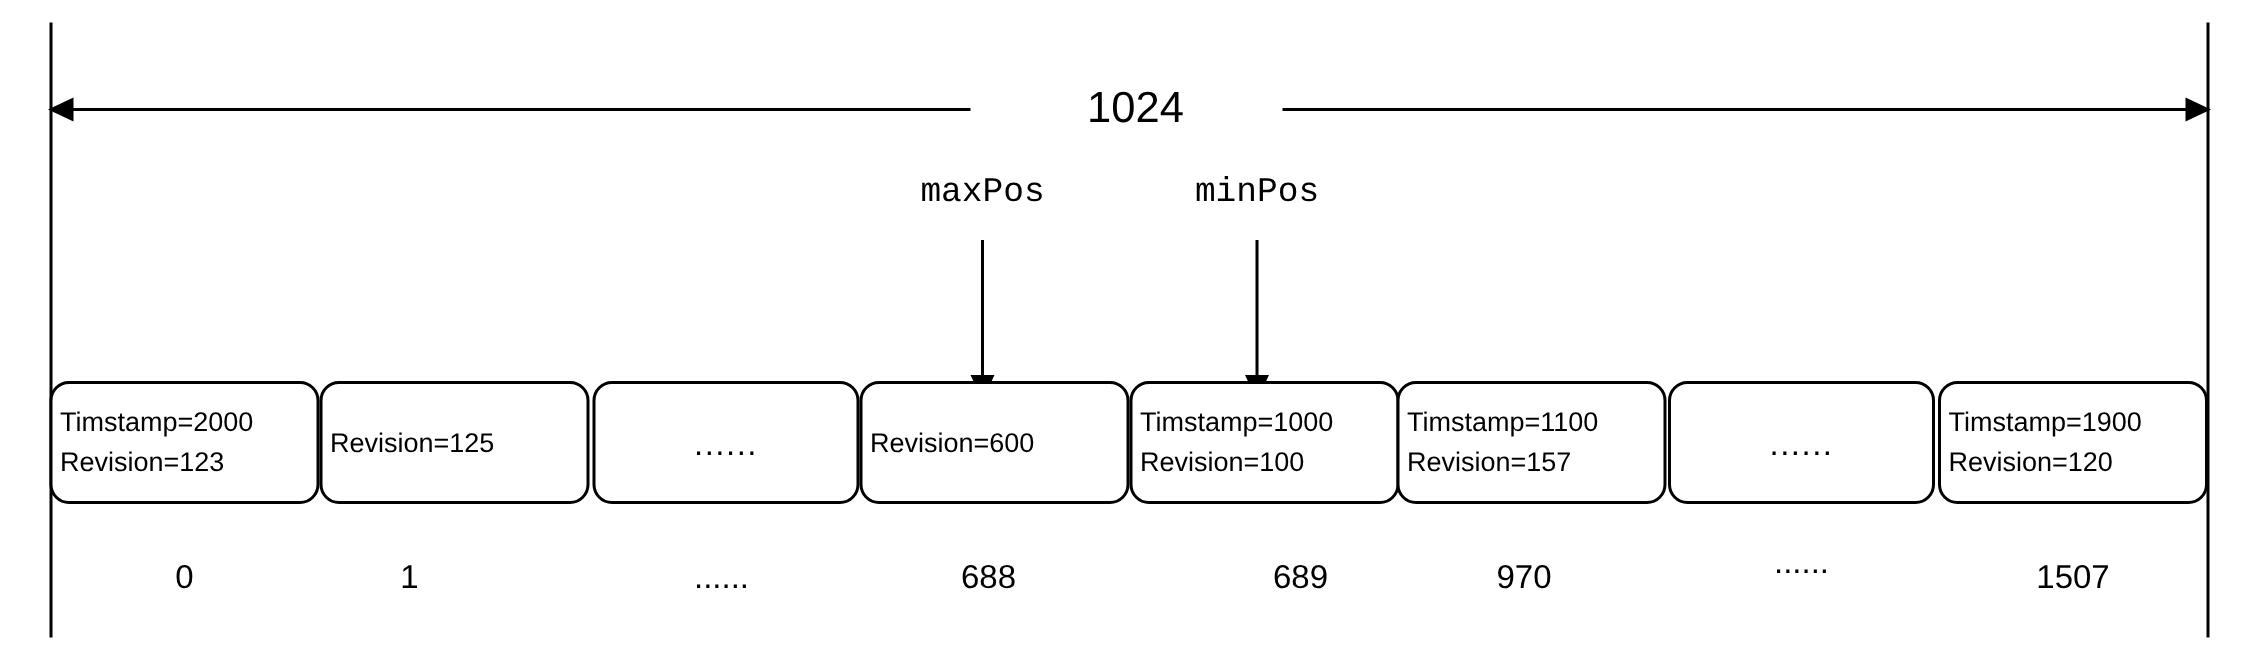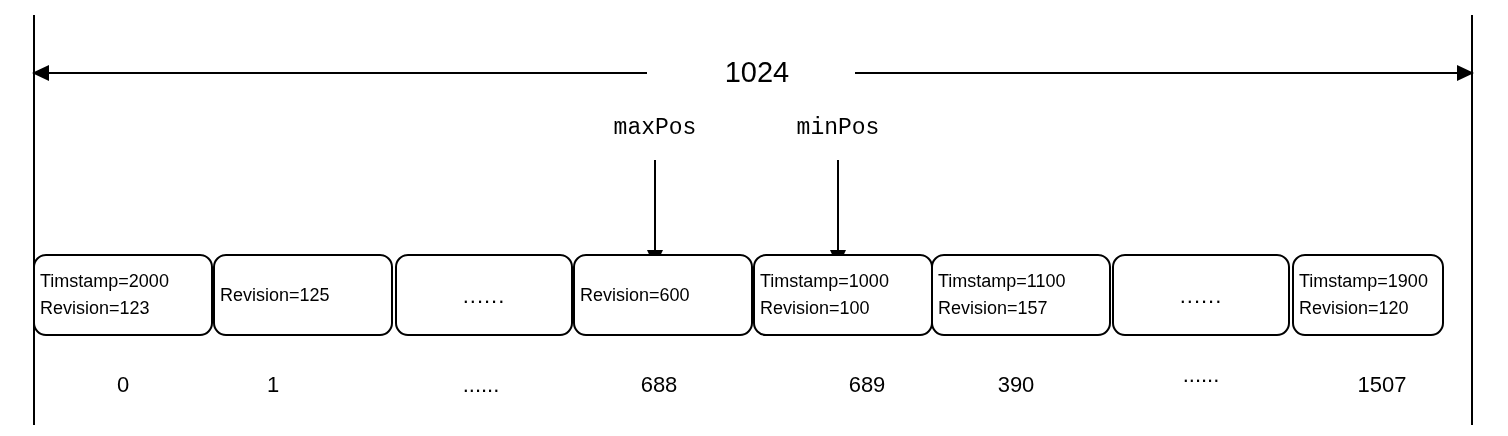--- a/index.html
+++ b/index.html
@@ -207,30 +207,30 @@
         <div class="cell-line">Timstamp=1000</div>
         <div class="cell-line">Revision=100</div>
       </div>
       <div class="cell" style="left: 931px; width: 180px;">
         <div class="cell-line">Timstamp=1100</div>
         <div class="cell-line">Revision=157</div>
       </div>
       <div class="cell ellipsis" style="left: 1112px; width: 178px;">
         <div class="cell-line">......</div>
       </div>
-      <div class="cell" style="left: 1292px; width: 152px;">
+      <div class="cell" style="left: 1292px; width: 180px;">
         <div class="cell-line">Timstamp=1900</div>
         <div class="cell-line">Revision=120</div>
       </div>
     </div>
 
   <div class="index-row" id="index-row">
       <div class="index-label" style="left: 123px;">0</div>
       <div class="index-label" style="left: 273px;">1</div>
       <div class="index-label" style="left: 481px;">......</div>
       <div class="index-label" style="left: 659px;">688</div>
       <div class="index-label" style="left: 867px; text-align: right;">689</div>
-      <div class="index-label" style="left: 1016px;">390</div>
+      <div class="index-label" style="left: 1016px;">970</div>
       <div class="index-label raised" style="left: 1201px;">......</div>
       <div class="index-label" style="left: 1382px;">1507</div>
     </div>
 
 </div>
 
 </body></html>

